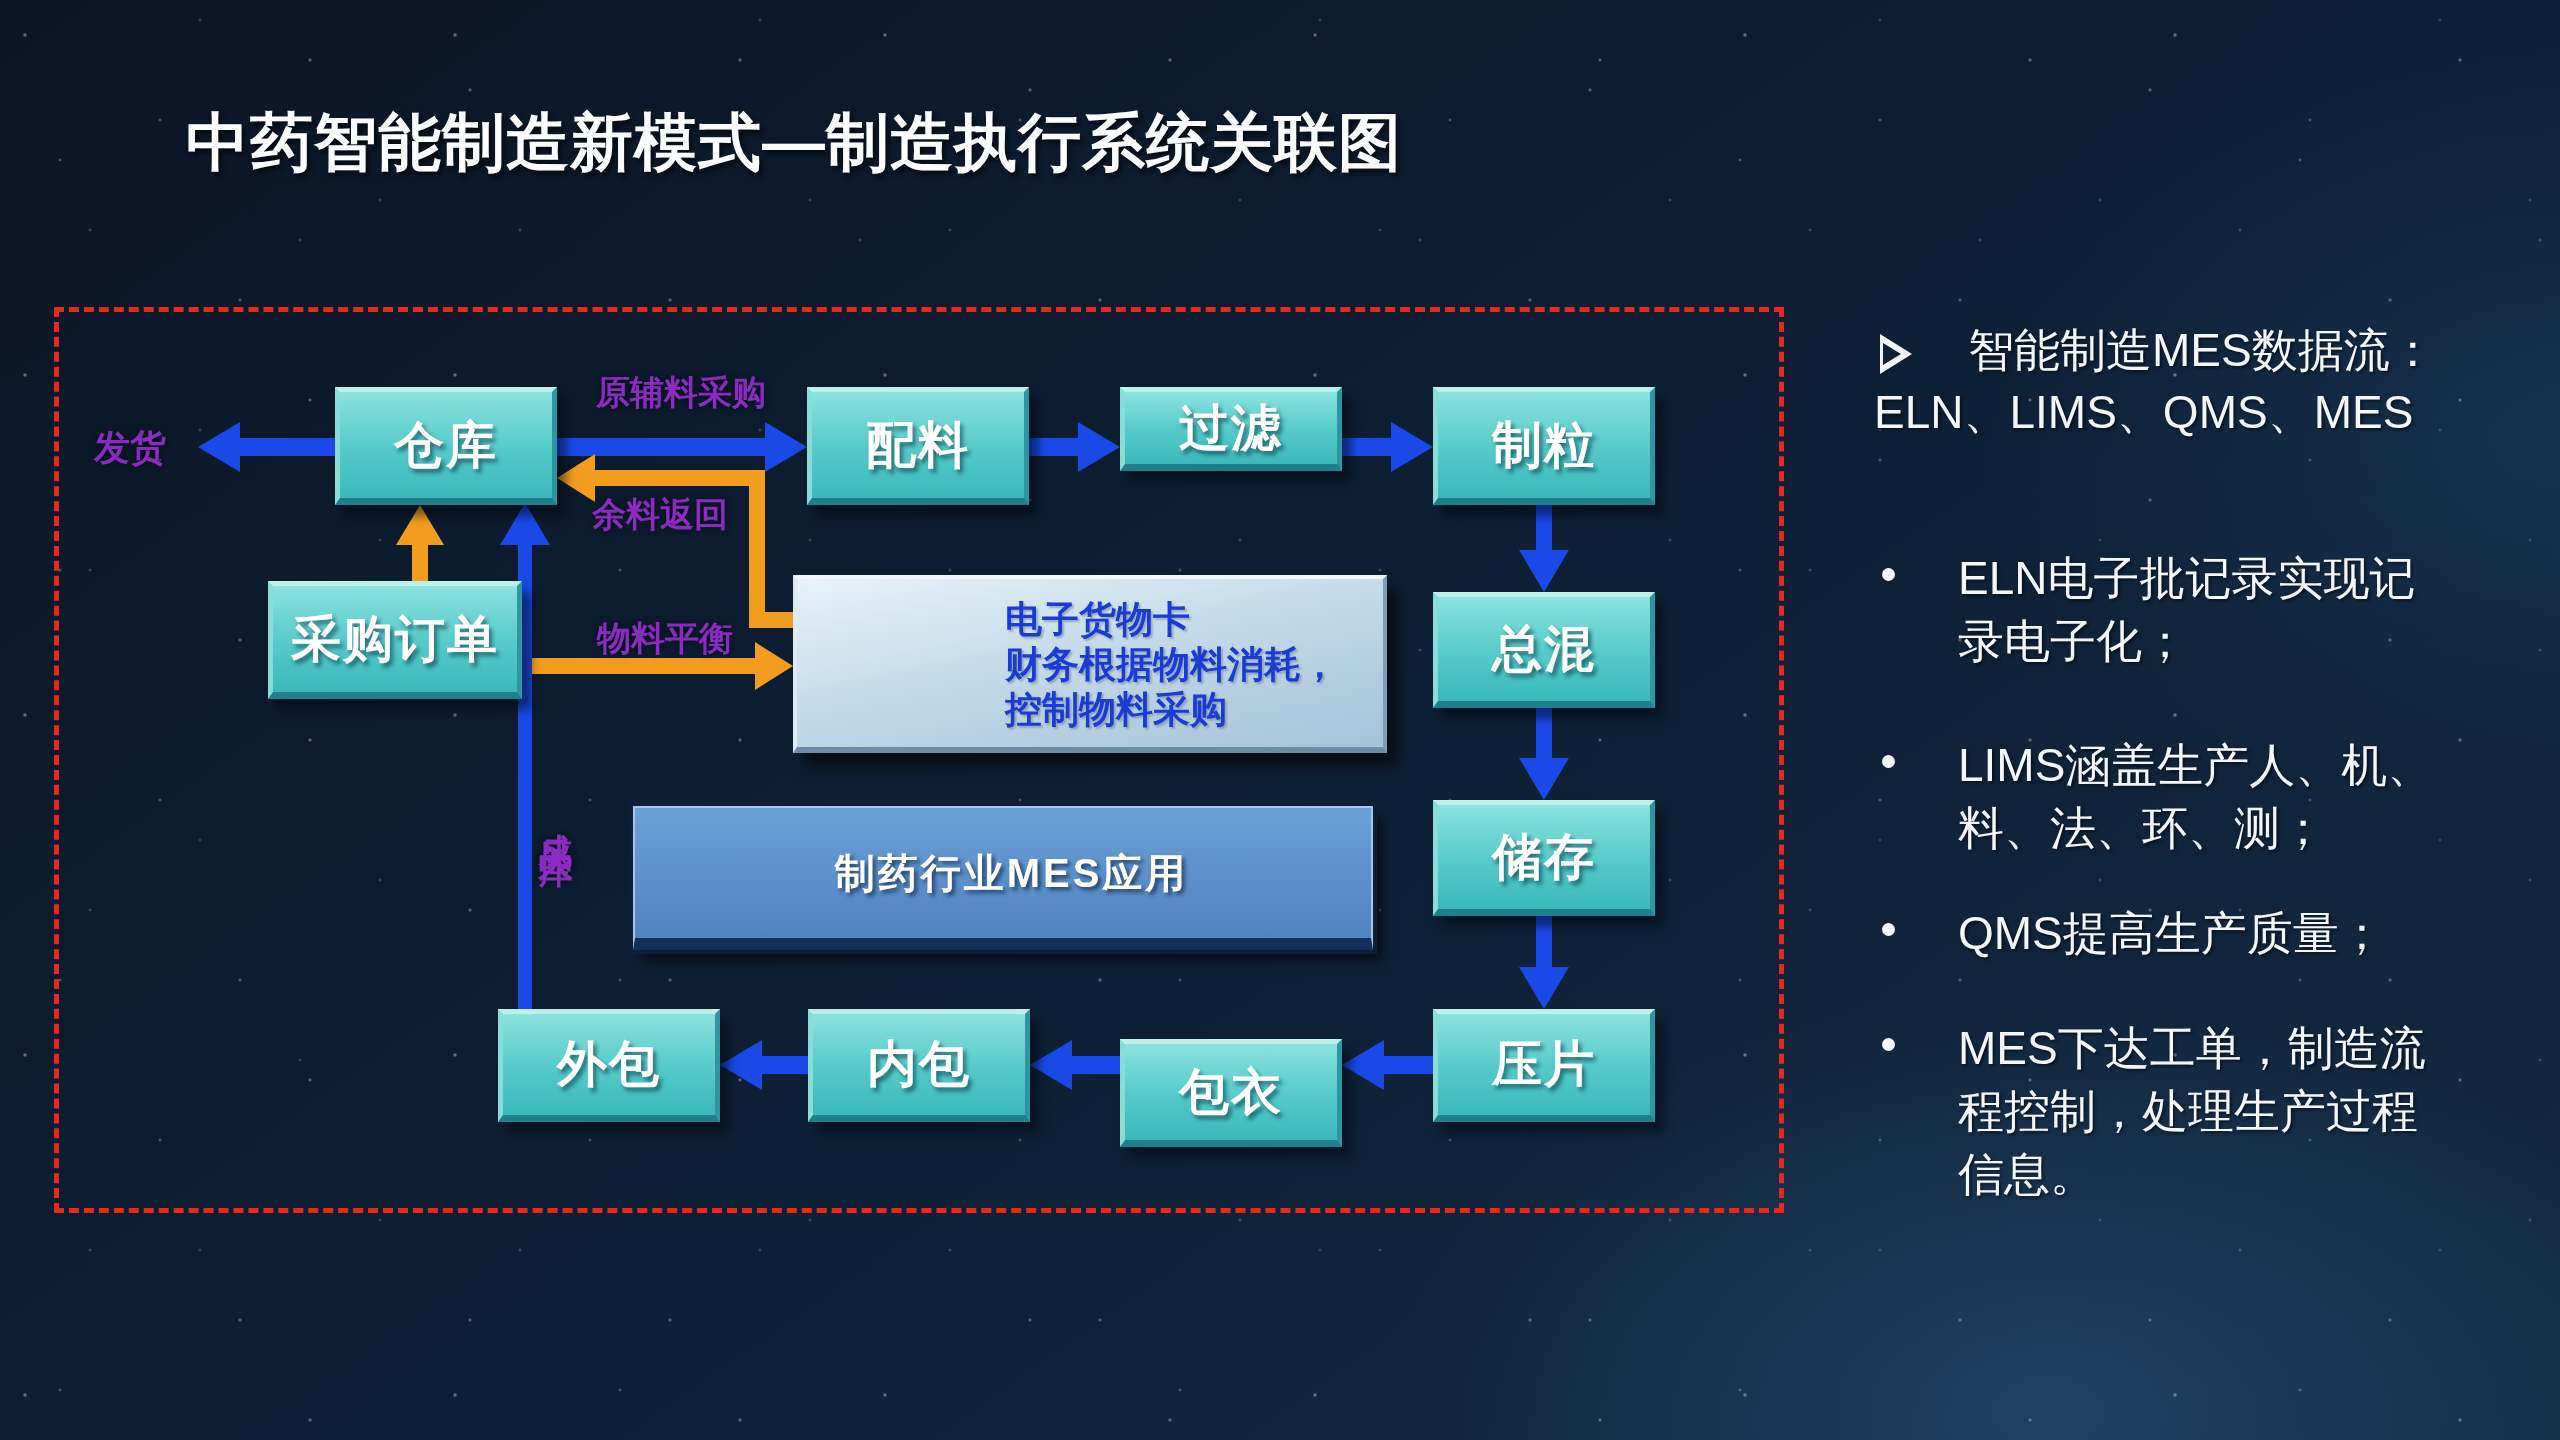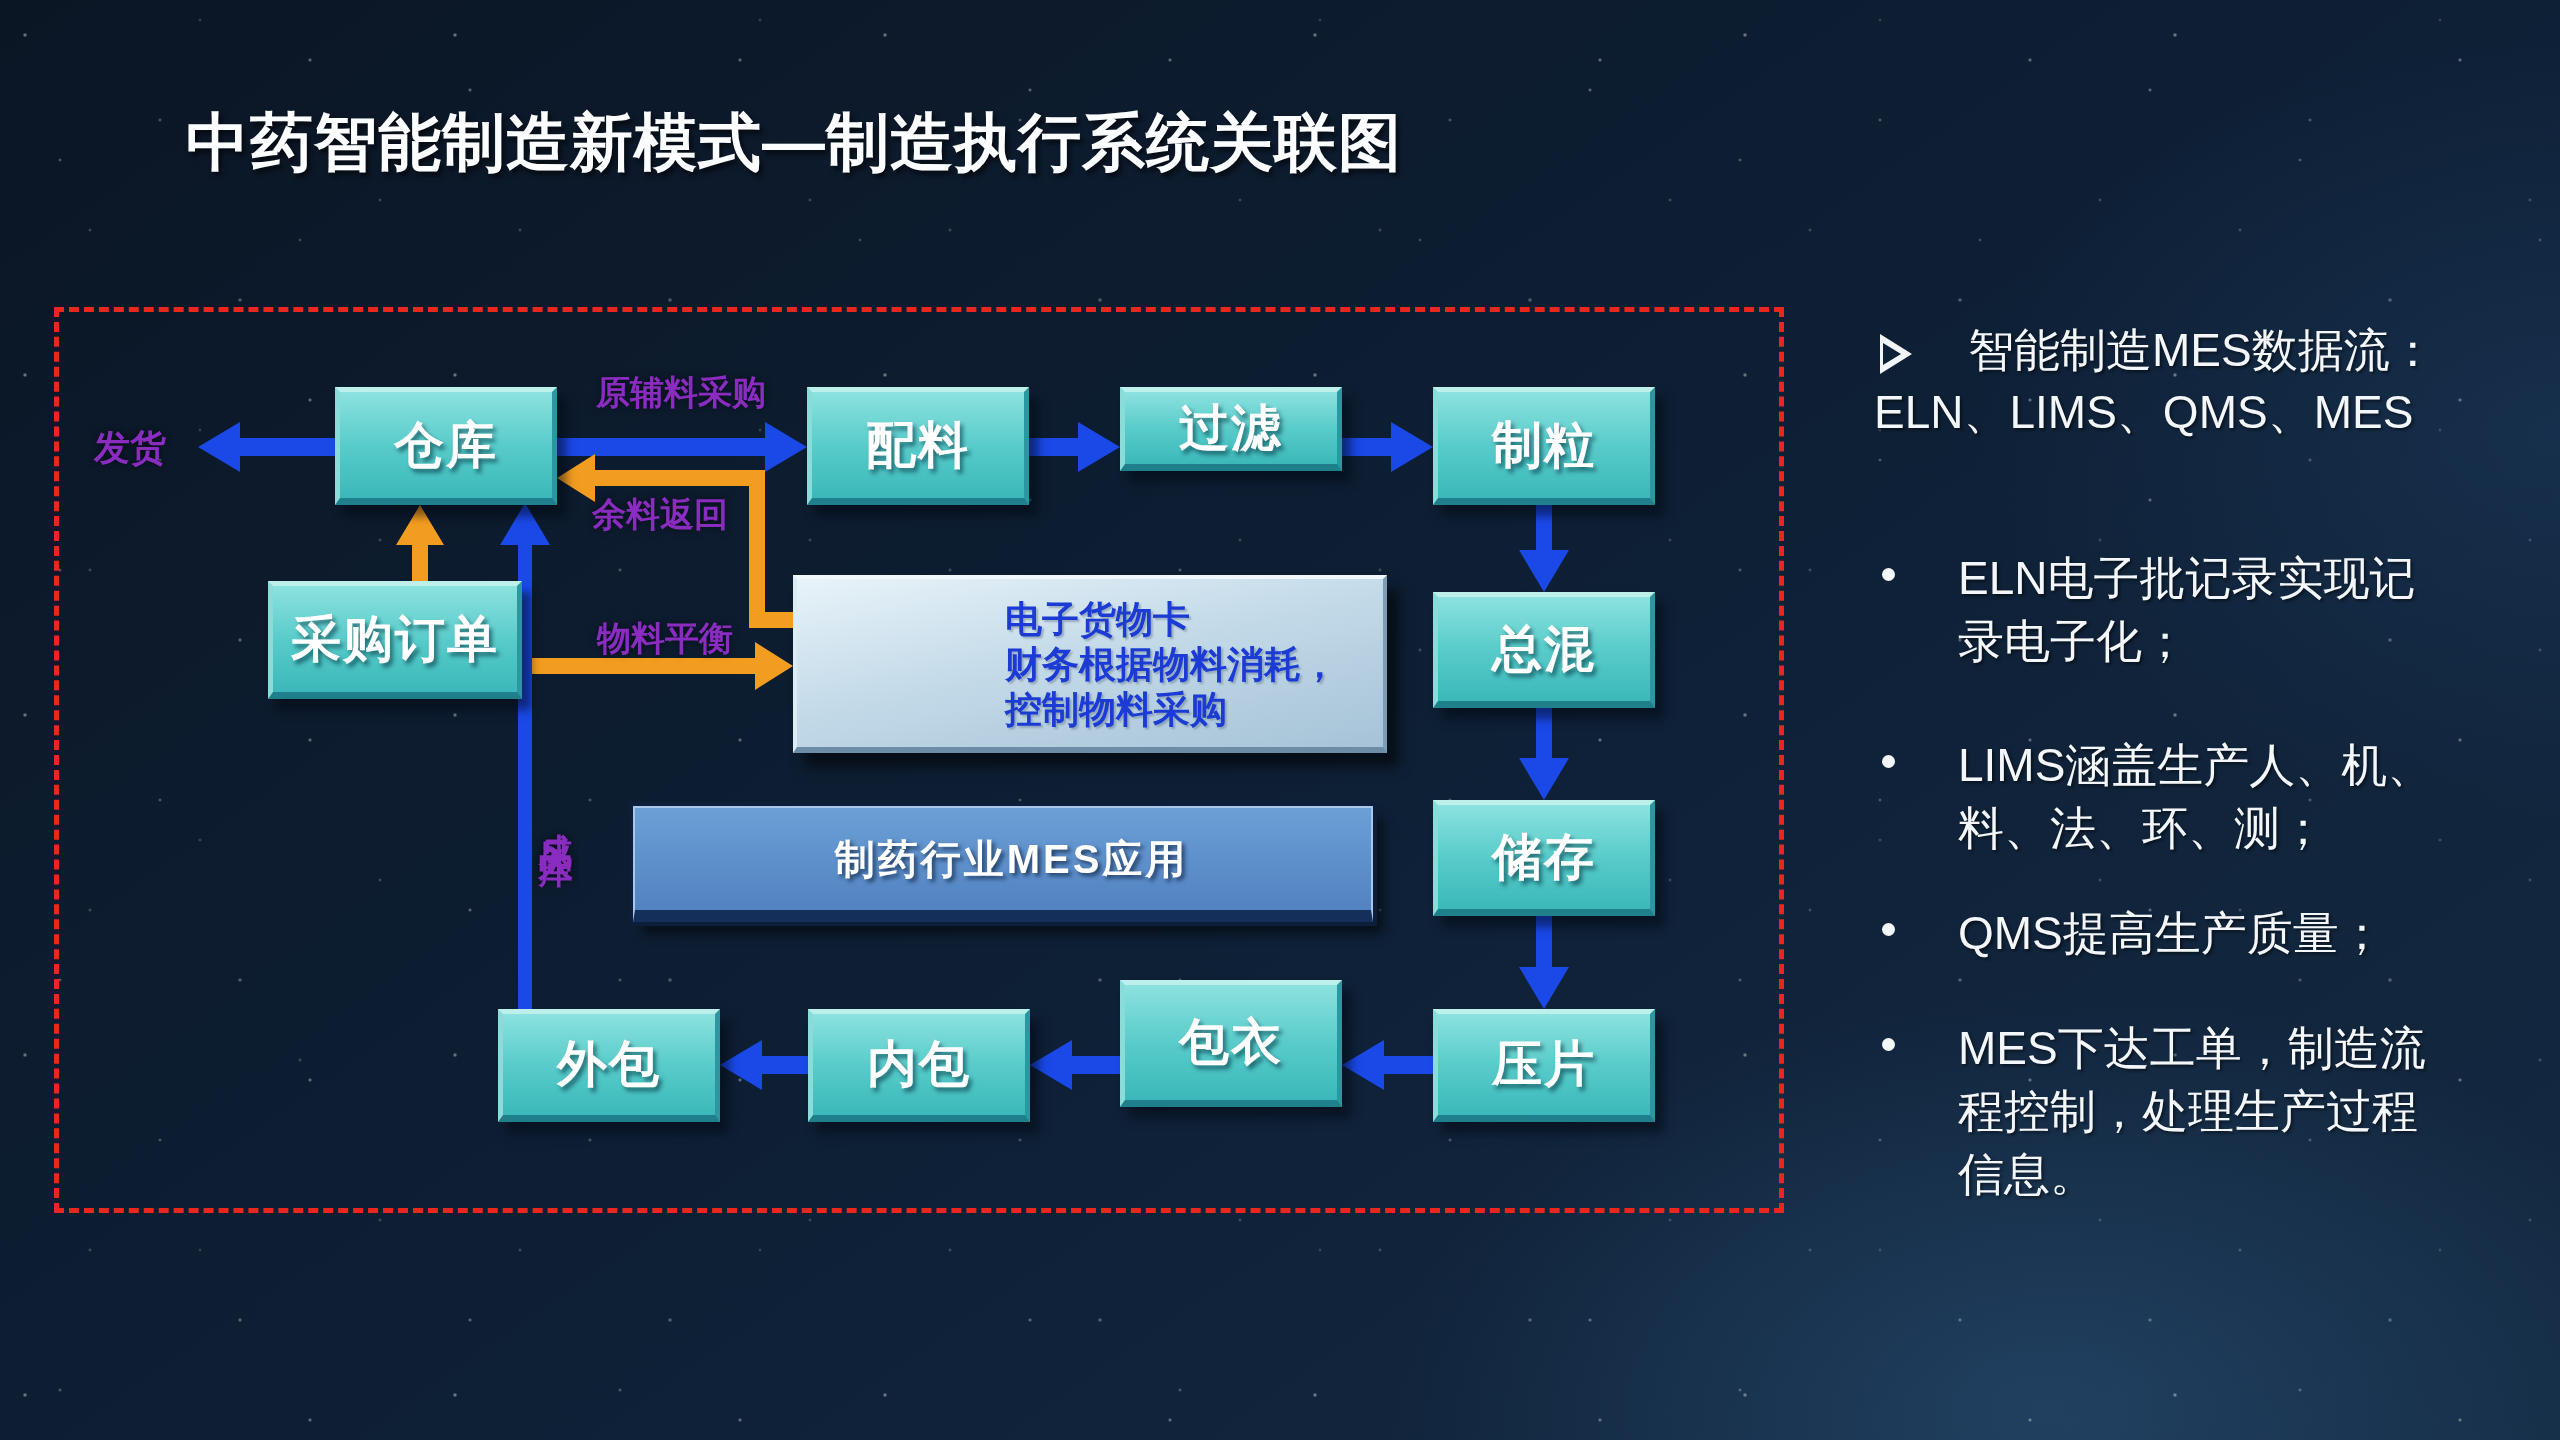--- a/index.html
+++ b/index.html
@@ -41,21 +41,21 @@
     background:linear-gradient(180deg,#8ce2de 0%,#57cbca 52%,#3cb8ba 100%);
     border-top:5px solid #bdf0ea;border-left:5px solid #8adcd8;
     border-right:5px solid #2d96a0;border-bottom:7px solid #1f7f8a;
     box-shadow:9px 11px 9px rgba(2,8,18,.5);
   }
   .tbox span{
     font-size:50px;font-weight:700;color:#ffffff;letter-spacing:2px;white-space:nowrap;
     text-shadow:3px 4px 4px rgba(8,62,72,.65);
   }
   .mesbox{
-    position:absolute;left:633px;top:806px;width:740px;height:116px;z-index:3;
+    position:absolute;left:633px;top:806px;width:740px;height:144px;z-index:3;
     display:flex;align-items:center;justify-content:center;
     background:linear-gradient(180deg,#6ba0d6 0%,#5282c2 100%);
     border:2px solid #a9c7e8;
     box-shadow:0 0 0 4px #0c1e3a, 10px 12px 10px rgba(0,0,0,.5);
     border-bottom:12px solid #14305a;
     padding-left:17px;
   }
   .mesbox span{
     font-size:40px;font-weight:700;color:#fff;letter-spacing:3px;
     text-shadow:3px 3px 4px rgba(10,30,60,.7);
@@ -118,21 +118,21 @@
     </div>
   <div class="tbox" style="left:1433px;top:592px;width:222px;height:116px">
       <span>总混</span>
     </div>
   <div class="tbox" style="left:1433px;top:800px;width:222px;height:116px">
       <span>储存</span>
     </div>
   <div class="tbox" style="left:1433px;top:1009px;width:222px;height:113px">
       <span>压片</span>
     </div>
-  <div class="tbox" style="left:1120px;top:980px;width:222px;height:127px">
+  <div class="tbox" style="left:1120px;top:1039px;width:222px;height:108px">
       <span>包衣</span>
     </div>
   <div class="tbox" style="left:808px;top:1009px;width:222px;height:113px">
       <span>内包</span>
     </div>
   <div class="tbox" style="left:498px;top:1009px;width:222px;height:113px">
       <span>外包</span>
     </div>
 
   <div class="panel"></div>

